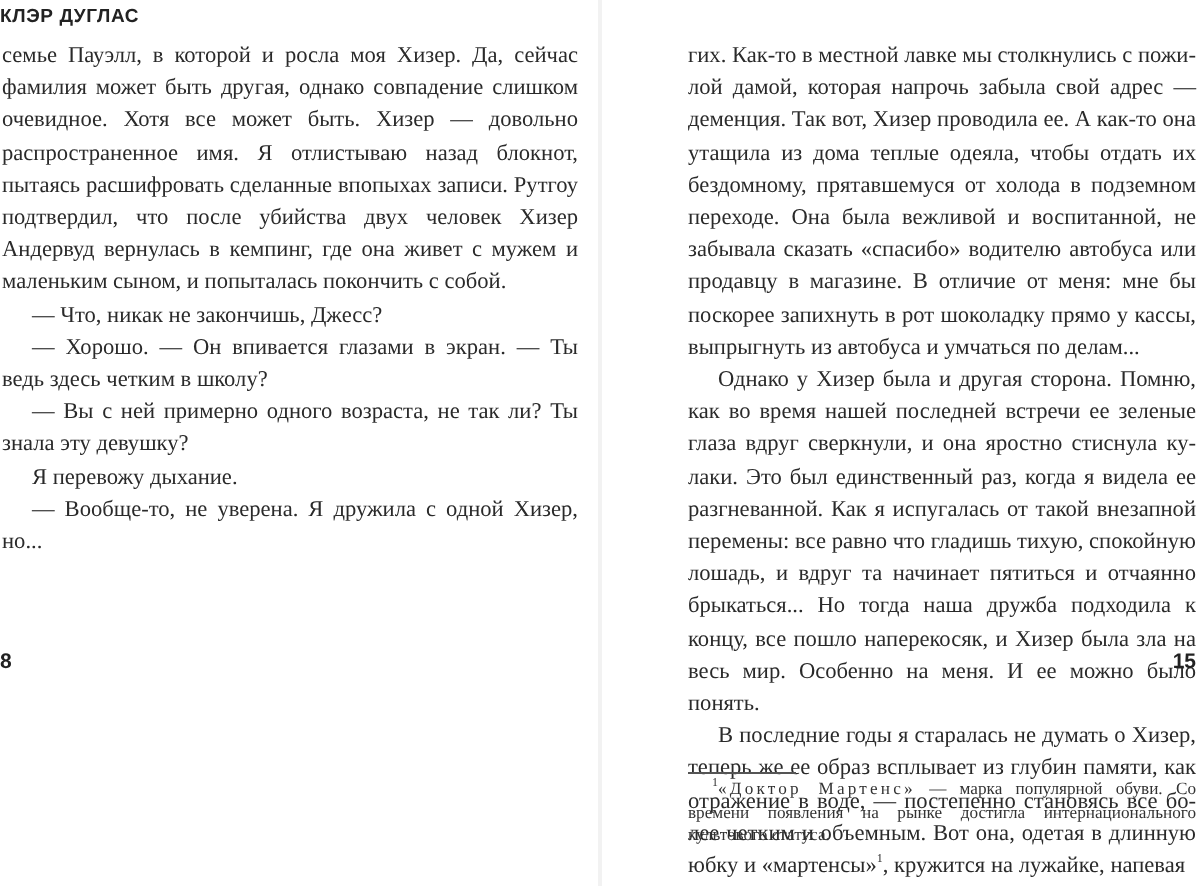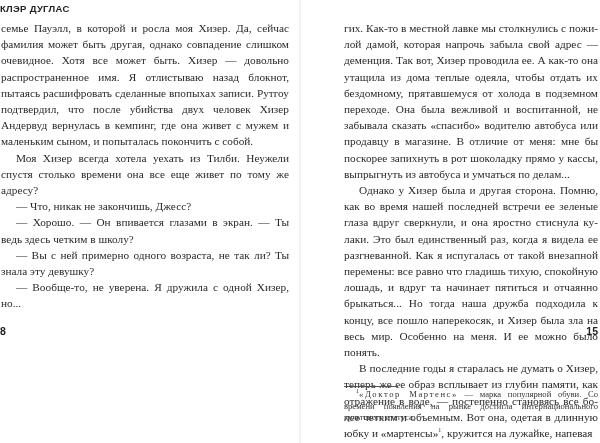--- a/index.html
+++ b/index.html
@@ -40,24 +40,24 @@
   sup { font-size: 6px; vertical-align: super; line-height: 0; }
 </style>
 </head>
 <body>
 
 <div class="spread">
   <div class="page left">
     <div class="running-head">КЛЭР ДУГЛАС</div>
     <div class="body-text">
       <p>семье Пауэлл, в которой и росла моя Хизер. Да, сей­час фамилия может быть другая, однако совпадение слишком очевидное. Хотя все может быть. Хизер — довольно распространенное имя. Я отлистываю назад блокнот, пытаясь расшифровать сделанные впопы­хах записи. Рутгоу подтвердил, что после убийства двух человек Хизер Андервуд вернулась в кемпинг, где она живет с мужем и маленьким сыном, и попы­талась покончить с собой.</p>
-      <p class="indent">Моя Хизер всегда хотела уехать из Тилби. Не­ужели спустя столько времени она все еще живет по тому же адресу?</p>
       <p class="indent">— Что, никак не закончишь, Джесс?</p>
       <p class="indent">— Хорошо. — Он впивается глазами в экран. — Ты ведь здесь четким в школу?</p>
       <p class="indent">— Вы с ней примерно одного возраста, не так ли? Ты знала эту девушку?</p>
+      <p class="indent">Я перевожу дыхание.</p>
       <p class="indent">— Вообще-то, не уверена. Я дружила с одной Хизер, но...</p>
 
     </div>
     <div class="folio">8</div>
   </div>
 
   <div class="gutter"></div>
 
   <div class="page right">
     <div class="body-text">

